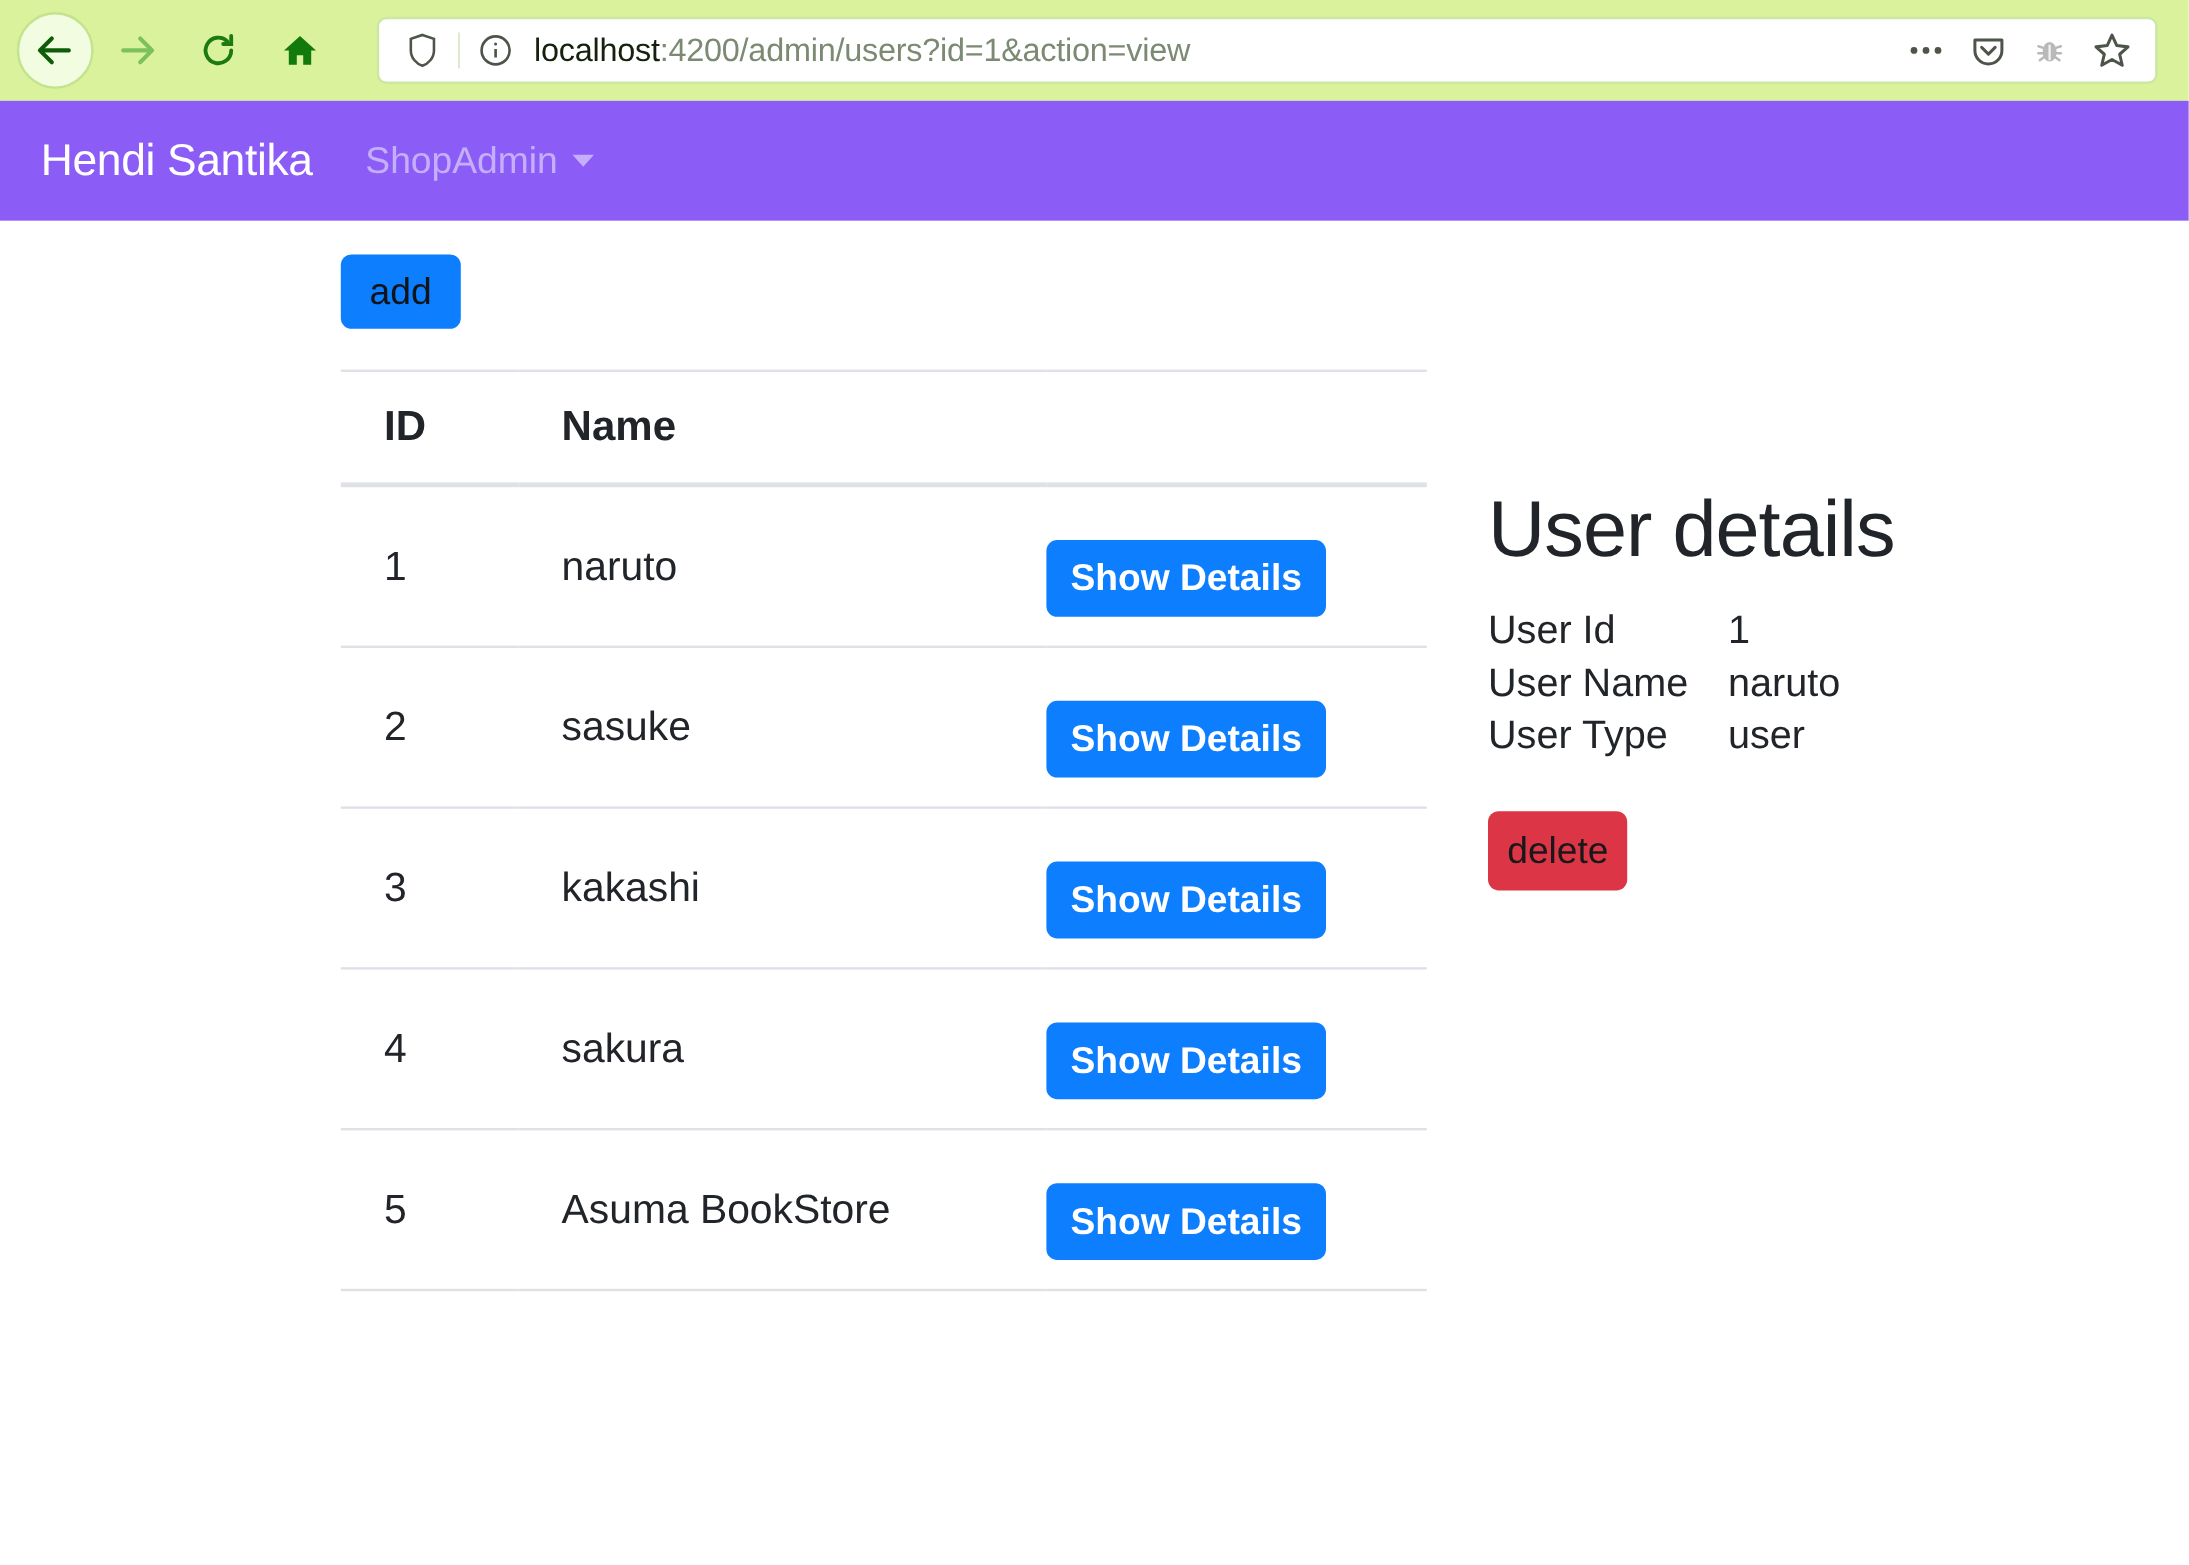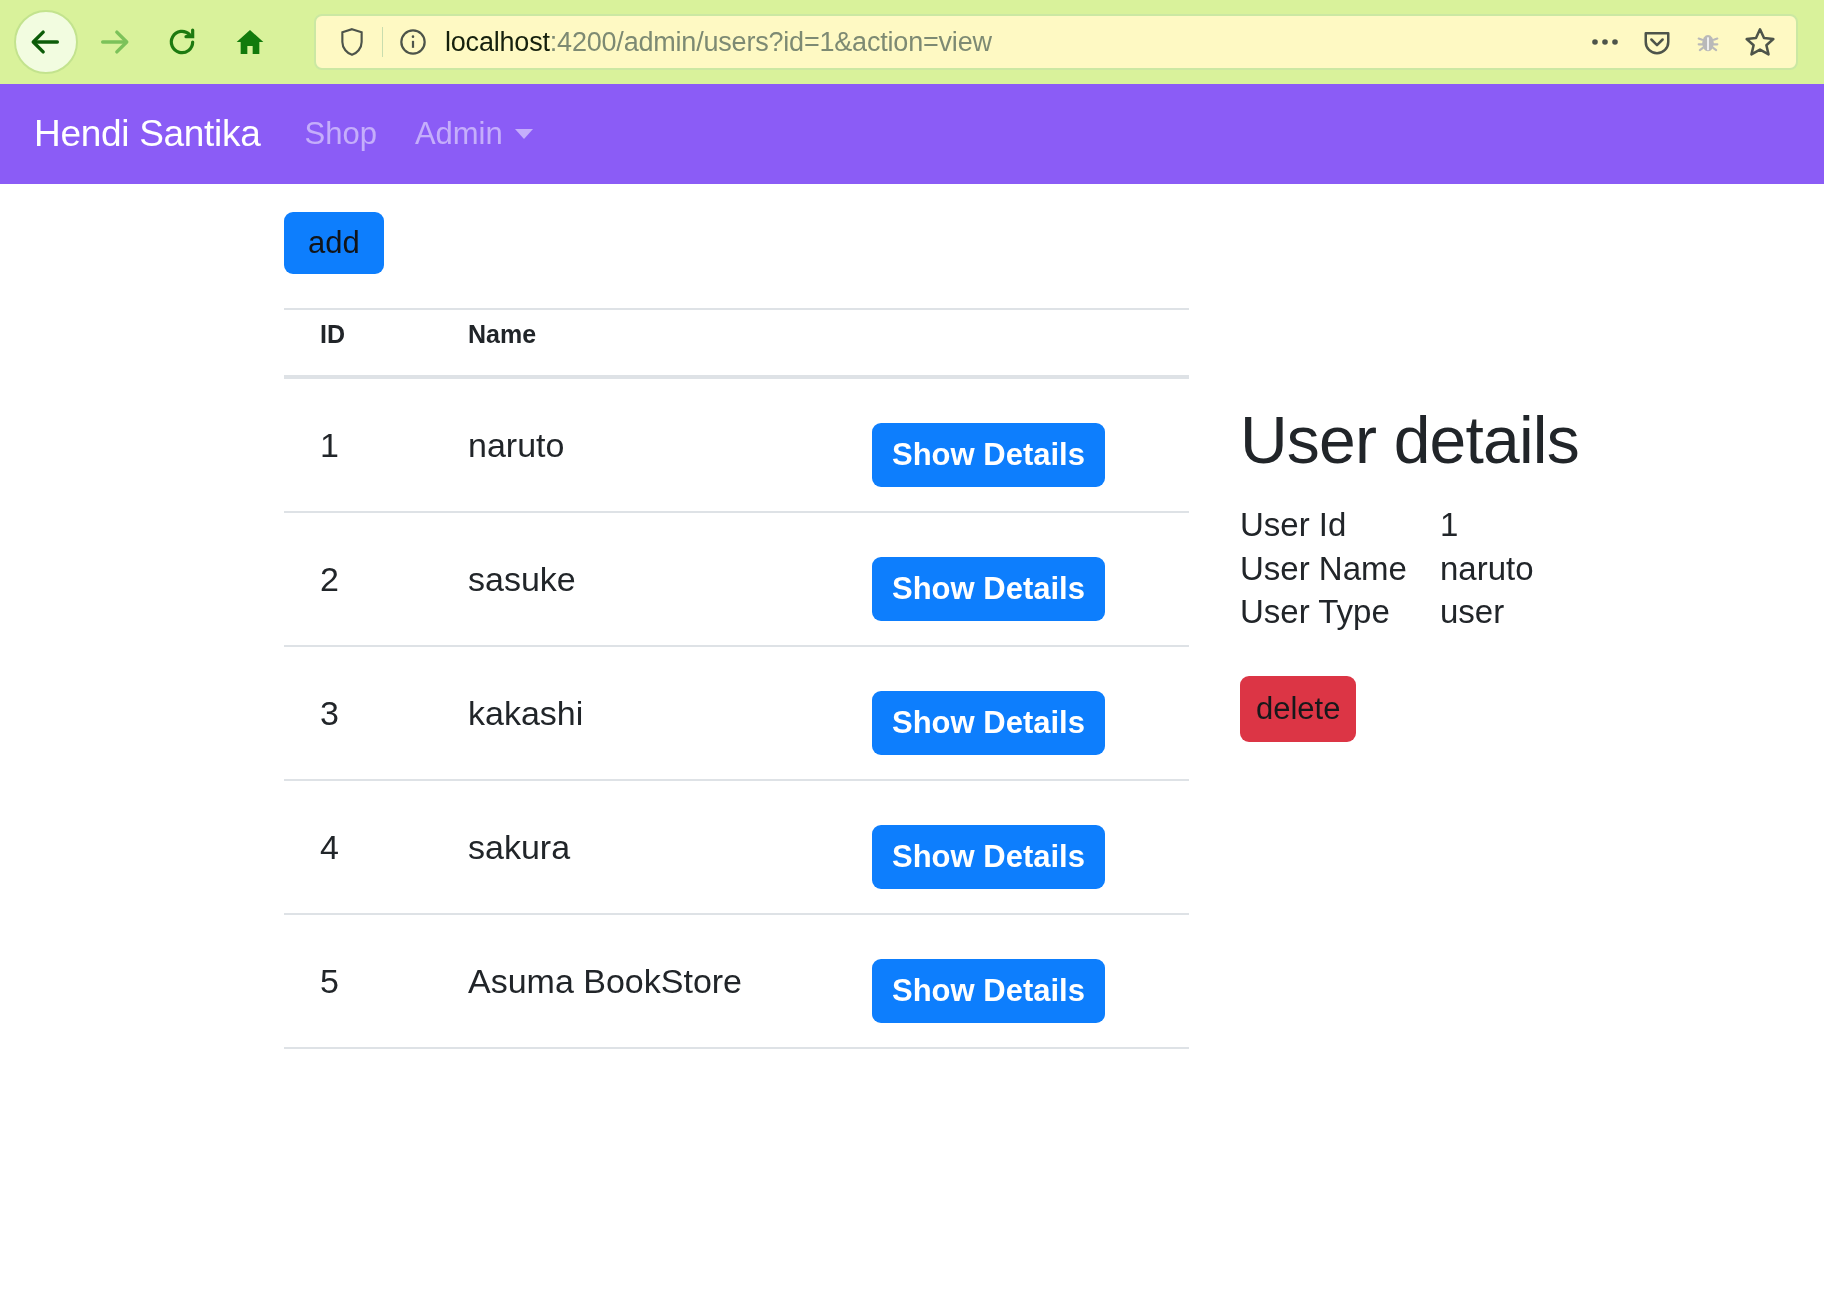--- a/index.html
+++ b/index.html
@@ -78,21 +78,21 @@
     border-radius: 50%;
   }
   .nav-btn.back {
     background: #f2fce0;
     border: 2px solid #c3e38e;
   }
   .urlbar {
     flex: 1;
     margin-left: 28px;
     height: 56px;
-    background: #fef9c3;
+    background: #ffffff;
     border: 2px solid #cbe8a3;
     border-radius: 8px;
     display: flex;
     align-items: center;
     padding: 0 14px 0 16px;
     gap: 0;
   }
   .url-shield { width: 40px; display: flex; align-items: center; justify-content: center; }
   .url-div { width: 1px; height: 30px; background: #c9ddae; margin: 0 10px; }
   .url-info { width: 40px; display: flex; align-items: center; justify-content: center; }
@@ -117,21 +117,21 @@
     align-items: center;
     padding: 0 34px;
     gap: 44px;
   }
   .brand {
     color: #ffffff;
     font-size: 37px;
     font-weight: 400;
     letter-spacing: -0.3px;
   }
-  .nav-links { display: flex; align-items: flex-end; gap: 38px; }
+  .nav-links { display: flex; align-items: flex-end; }
   .nav-link {
     color: rgba(255,255,255,0.5);
     font-size: 31px;
   }
   .nav-link.dropdown { display: flex; align-items: center; gap: 12px; }
   .caret {
     width: 0; height: 0;
     border-left: 9px solid transparent;
     border-right: 9px solid transparent;
     border-top: 10px solid rgba(255,255,255,0.5);
@@ -194,23 +194,23 @@
     width: 905px;
     border-collapse: collapse;
     table-layout: fixed;
   }
   table.users th, table.users td {
     text-align: left;
     color: #212529;
     vertical-align: middle;
   }
   table.users thead th {
-    font-size: 25px;
+    font-size: 35px;
     font-weight: bold;
-    padding: 10px 0 26px 36px;
+    padding: 26px 0 26px 36px;
     border-top: 2px solid #dee2e6;
     border-bottom: 4px solid #dee2e6;
   }
   table.users tbody td {
     font-size: 34px;
     padding: 24px 0 24px 36px;
     border-bottom: 2px solid #dee2e6;
   }
   table.users tbody tr:first-child td { border-top: none; }
   .col-id { width: 148px; }

